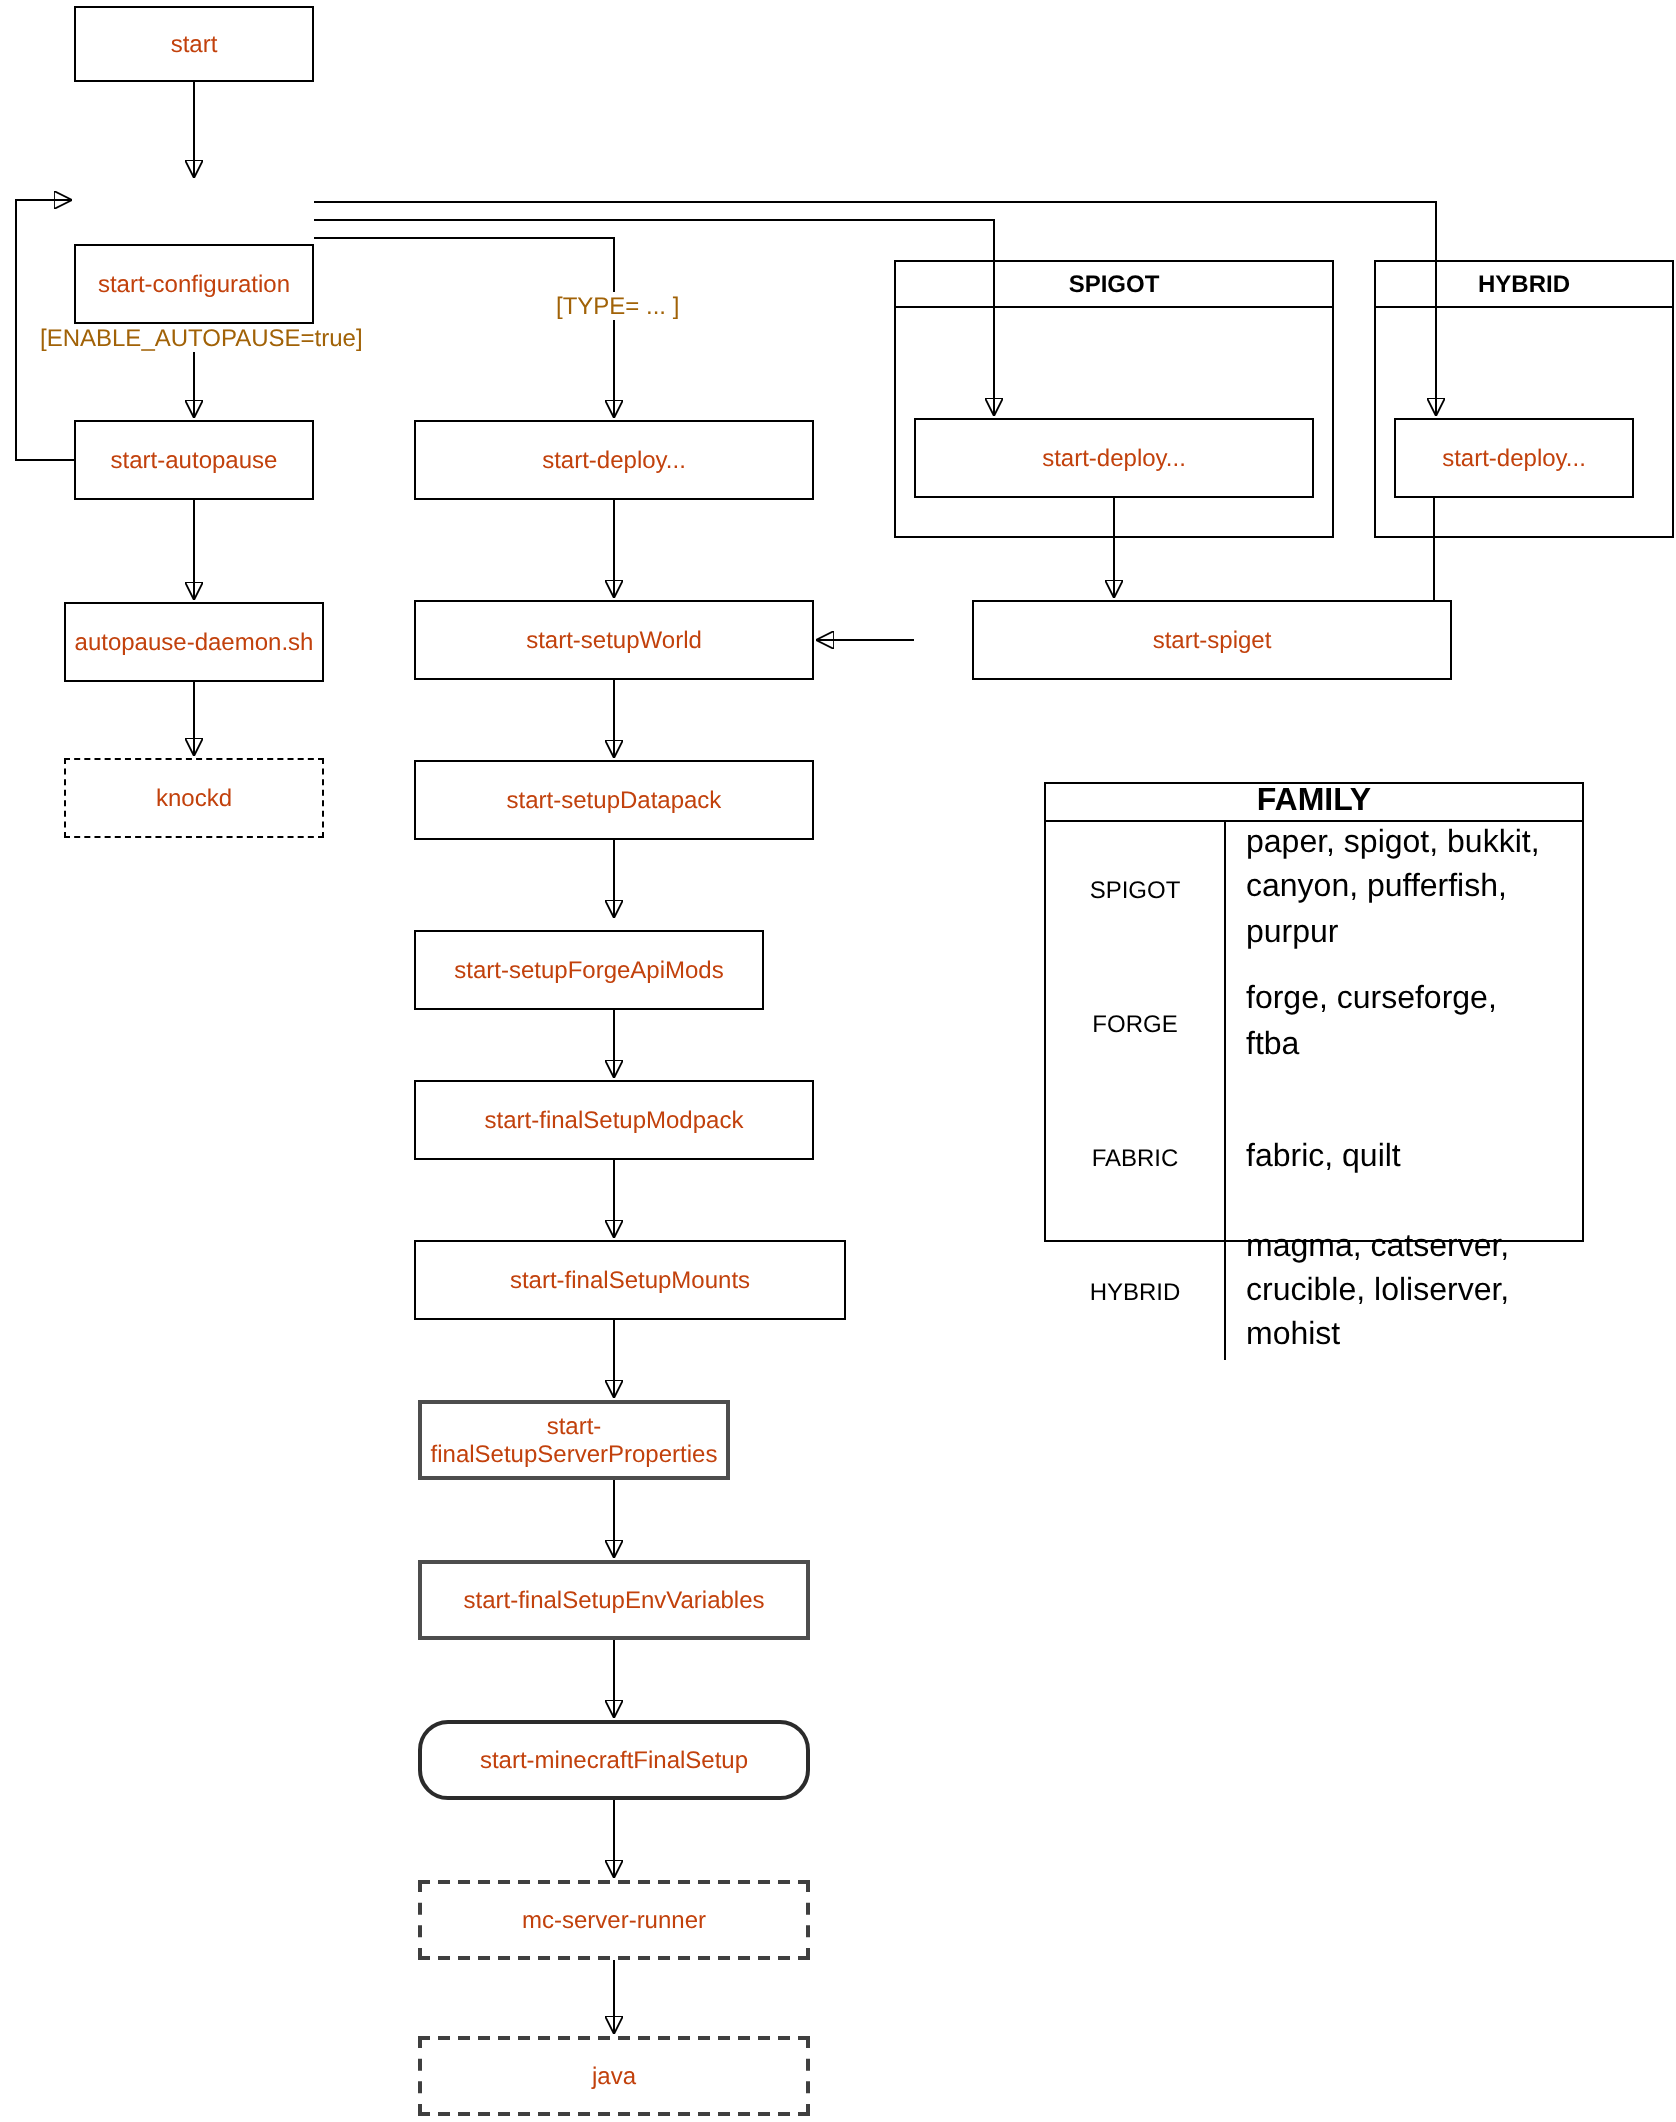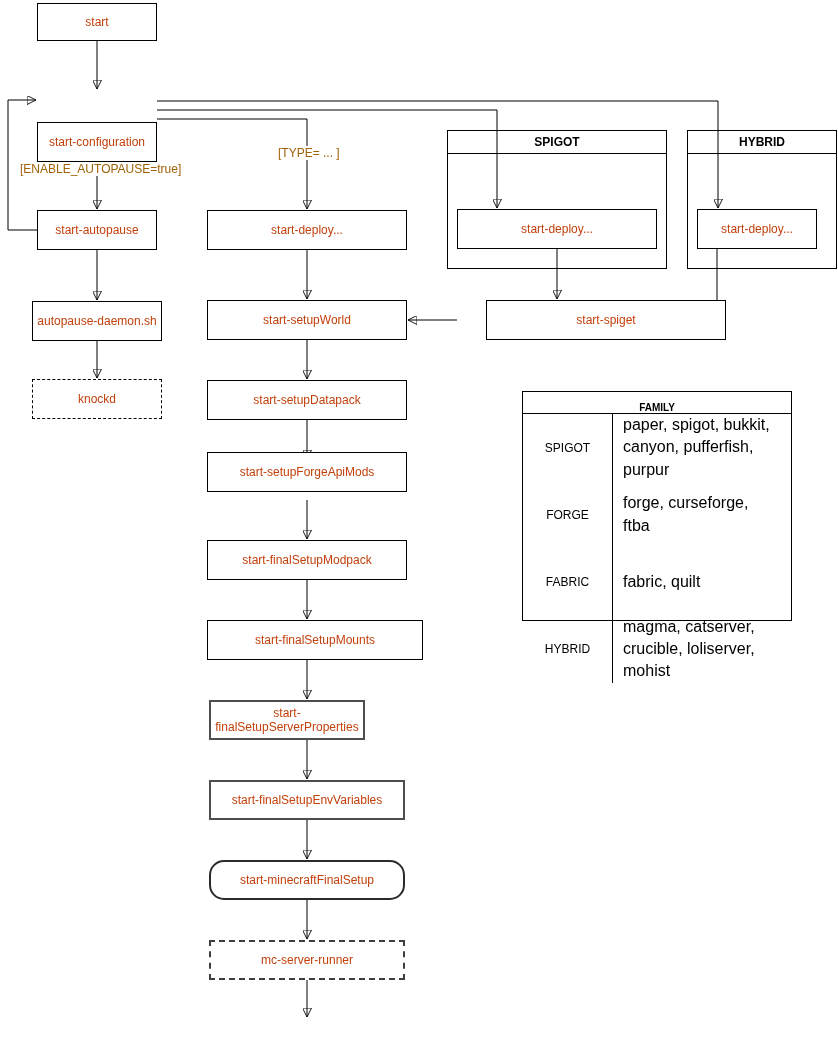--- a/index.html
+++ b/index.html
@@ -95,23 +95,22 @@
     display: flex;
     flex-direction: column;
   }
   .family-table .table-title {
     box-sizing: border-box;
     height: 28px;
     border-bottom: 1px solid #000000;
     display: flex;
     align-items: center;
     justify-content: center;
-    font-size: 10px;
+    font-size: 16px;
     font-weight: bold;
-    margin-top: 10px;
   }
   .family-table .table-body {
     flex: 1;
     display: grid;
     grid-template-columns: 90px 1fr;
     grid-auto-rows: 1fr;
   }
   .family-table .cell-family {
     border-right: 1px solid #000000;
     display: flex;
@@ -173,27 +172,28 @@
 
   <div class="node" style="left:37px; top:3px; width:120px; height:38px;">start</div>
   <div class="node" style="left:37px; top:90px; width:120px; height:40px;margin-top:32px;">start-configuration</div>
   <div class="node" style="left:32px; top:301px; width:130px; height:40px;">autopause-daemon.sh</div>
   <div class="node" style="left:37px; top:210px; width:120px; height:40px;">start-autopause</div>
   <div class="node dashed" style="left:32px; top:379px; width:130px; height:40px;">knockd</div>
 
   <div class="node" style="left:207px; top:210px; width:200px; height:40px;">start-deploy...</div>
   <div class="node" style="left:207px; top:380px; width:200px; height:40px;">start-setupDatapack</div>
   <div class="node" style="left:207px; top:300px; width:200px; height:40px;">start-setupWorld</div>
-  <div class="node" style="left:207px; top:452px; width:200px; height:40px;">start-setupForgeApiMods</div>
+  <div class="node" style="left:207px; top:465px; width:175px; height:40px;">start-setupForgeApiMods</div>
   <div class="node" style="left:207px; top:540px; width:200px; height:40px;">start-finalSetupModpack</div>
   <div class="node" style="left:207px; top:620px; width:216px; height:40px;">start-finalSetupMounts</div>
   <div class="node thick" style="left:209px; top:700px; width:156px; height:40px;">start-finalSetupServerProperties</div>
   <div class="node thick" style="left:209px; top:780px; width:196px; height:40px;">start-finalSetupEnvVariables</div>
   <div class="node thick-dark" style="left:209px; top:860px; width:196px; height:40px;">start-minecraftFinalSetup</div>
   <div class="node dashed-thick" style="left:209px; top:940px; width:196px; height:40px;">mc-server-runner</div>
+  <div class="node dashed-thick" style="left:209px; top:1018px; width:196px; height:40px;">java</div>
 
   <div class="node" style="left:457px; top:209px; width:200px; height:40px;">start-deploy...</div>
   <div class="node" style="left:697px; top:209px; width:120px; height:40px;">start-deploy...</div>
   <div class="node" style="left:457px; top:300px; width:240px; height:40px;margin-left:29px;">start-spiget</div>
 
   <div class="family-table">
     <div class="table-title">FAMILY</div>
     <div class="table-body">
       <div class="cell-family">SPIGOT</div>
       <div class="cell-members">paper, spigot, bukkit, canyon, pufferfish, purpur</div>

